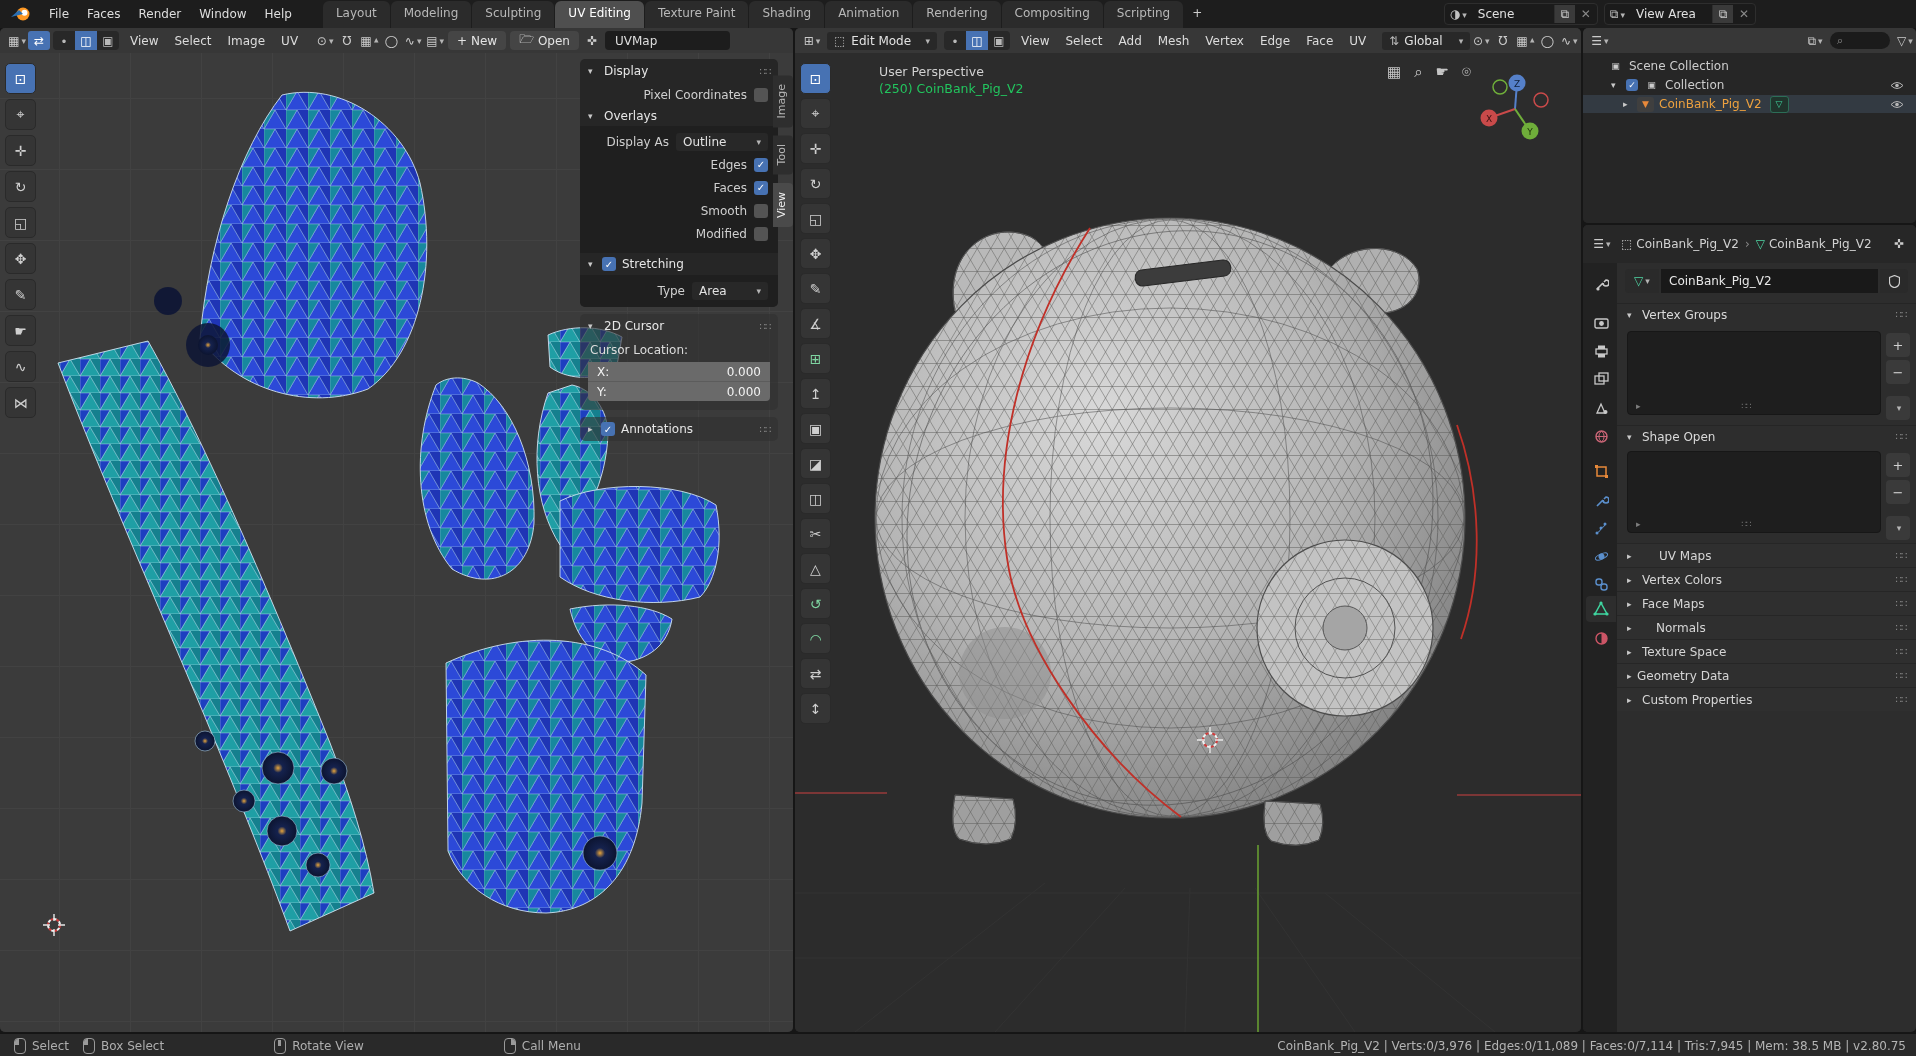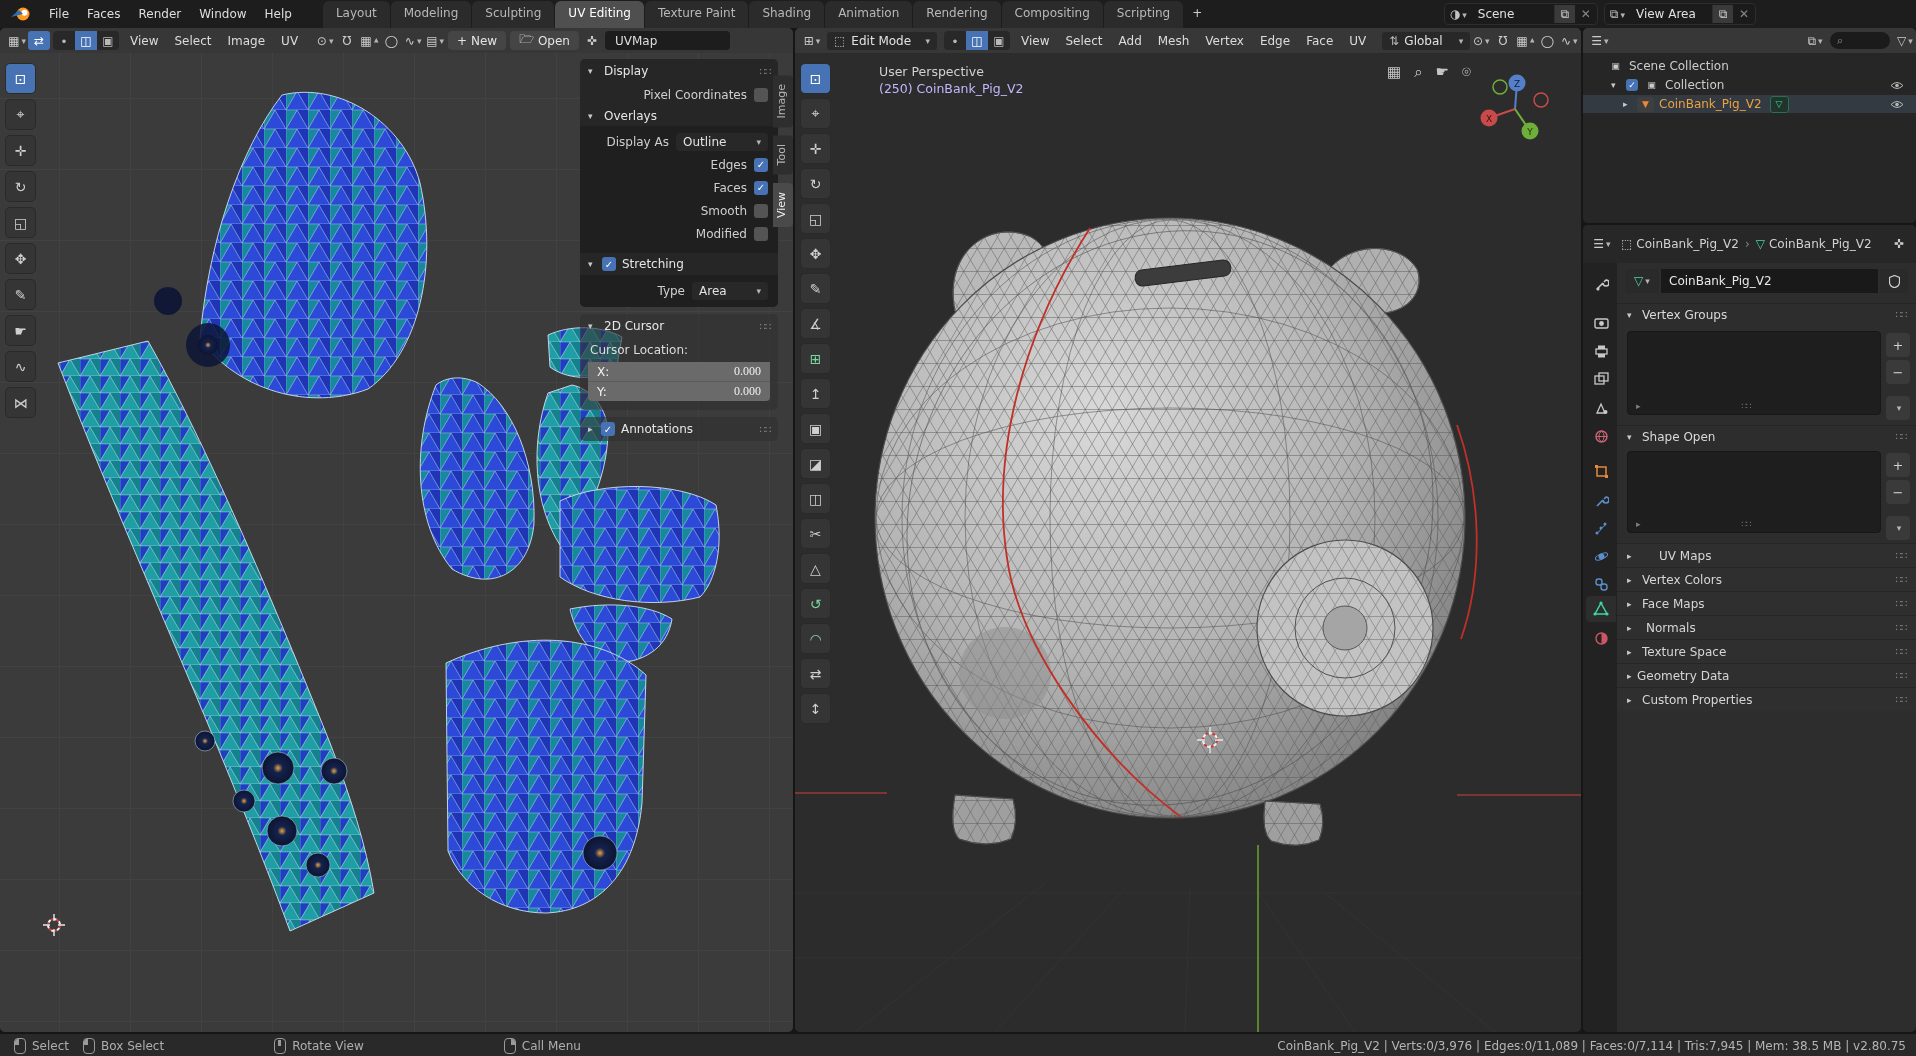--- a/index.html
+++ b/index.html
@@ -54,29 +54,29 @@
   .bp-row{display:flex;align-items:center;justify-content:flex-end;height:23px;padding:0 10px;gap:7px;}
   .bp-sub{background:rgba(25,25,25,0.55);padding:4px 0 8px 0;}
   .lbl{color:#cfcfcf;}
   .chk{width:14px;height:14px;border-radius:3px;background:#545454;display:flex;align-items:center;justify-content:center;font-size:10px;color:#fff;}
   .chk.on{background:#4772b3;}
   .drop{background:#282828;border-radius:3px;height:18px;display:flex;align-items:center;padding:0 7px;min-width:78px;color:#e2e2e2;}
   .drop .chev{margin-left:auto;}
   .xyfld{background:#6a6a6a;height:19px;display:flex;align-items:center;padding:0 9px;color:#f2f2f2;border-bottom:1px solid #5c5c5c;}
   .xyfld:first-child{border-radius:4px 4px 0 0;}
   .xyfld:last-child{border-radius:0 0 4px 4px;border-bottom:none;}
-  .xyfld .v{margin-left:auto;font-family:Liberation Serif, serif;}
+  .xyfld .v{margin-left:auto;}
   .sidetabs{position:absolute;right:0;top:22px;width:20px;display:flex;flex-direction:column;gap:8px;z-index:7;}
   .vtab{writing-mode:vertical-rl;transform:rotate(180deg);background:#2e2e2e;color:#b5b5b5;padding:9px 2px;border-radius:4px 0 0 4px;font-size:11px;}
   .vtab.on{background:#4a4a4a;color:#f0f0f0;}
   
   #vp{left:795px;top:0;width:786px;height:1004px;}
   .vp-body{position:absolute;left:0;top:25px;right:0;bottom:0;background:#2c2c2c;}
   .overlaytext{position:absolute;left:84px;top:10px;line-height:17px;color:#d2d2d2;font-size:12.5px;z-index:4;}
-  .overlaytext .l2{color:#c4b5fd;}
+  .overlaytext .l2{color:#22c55e;}
   .vp-icons{position:absolute;right:110px;top:10px;display:flex;gap:13px;z-index:4;color:#c5c5c5;font-size:15px;}
   .gizmo{position:absolute;right:28px;top:18px;z-index:4;}
   
   #outliner{left:1583px;top:0;width:333px;height:195px;background:#262626;}
   .srch{display:flex;align-items:center;background:#1b1b1b;border-radius:9px;height:17px;padding:0 7px;width:46px;margin:0 4px;}
   .o-body{position:absolute;top:25px;left:0;right:0;bottom:0;background:#262626;}
   .o-row{position:absolute;left:0;right:0;height:18px;display:flex;align-items:center;color:#cdcdcd;}
   .o-row .eye{position:absolute;right:12px;}
   .o-name-active{color:#eda13f;}
   .badge{width:17px;height:15px;border-radius:3px;background:#3f3f3f;display:flex;align-items:center;justify-content:center;font-size:9px;margin-right:5px;}
@@ -719,21 +719,21 @@
             <span style="margin-left:5px;">Vertex Colors</span>
           <span class="dots">∷∷</span>
           </div>
         <div class="collapsed" style="top:328px;">
           <span class="tri">▸</span>
             <span style="margin-left:5px;">Face Maps</span>
           <span class="dots">∷∷</span>
           </div>
         <div class="collapsed" style="top:352px;">
           <span class="tri">▸</span>
-            <span style="margin-left:9px;">Normals</span>
+            <span style="margin-left:19px;">Normals</span>
           <span class="dots">∷∷</span>
           </div>
         <div class="collapsed" style="top:376px;">
           <span class="tri">▸</span>
             <span style="margin-left:5px;">Texture Space</span>
           <span class="dots">∷∷</span>
           </div>
         <div class="collapsed" style="top:400px;">
           <span class="tri">▸</span>
             <span style="">Geometry Data</span>

